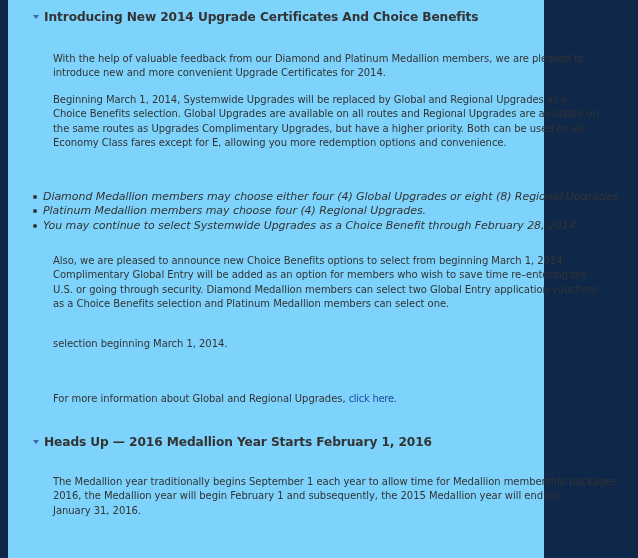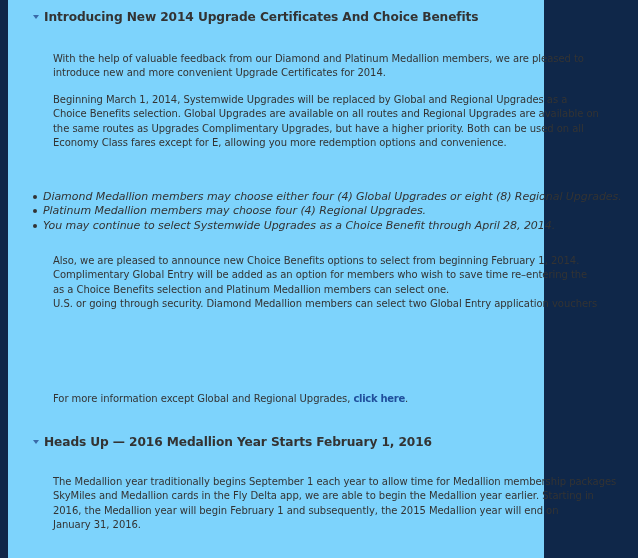--- a/index.html
+++ b/index.html
@@ -81,21 +81,21 @@
       position: absolute;
       left: 2px;
       top: 5px;
       width: 4px;
       height: 4px;
       border-radius: 50%;
       background: #333333;
     }
     a.link {
       color: #1f4e9b;
-      font-weight: bold;
+      font-weight: normal;
       text-decoration: none;
       letter-spacing: -0.3px;
     }
   </style>
 </head>
 <body>
 
 <div class="panel">
 
   <div class="section-header" style="top:10px;">
@@ -110,41 +110,41 @@
   <p class="para" style="top:93px;">
     <span class="line">Beginning March 1, 2014, Systemwide Upgrades will be replaced by Global and Regional Upgrades as a</span>
     <span class="line">Choice Benefits selection. Global Upgrades are available on all routes and Regional Upgrades are available on</span>
     <span class="line">the same routes as Upgrades Complimentary Upgrades, but have a higher priority. Both can be used on all</span>
     <span class="line">Economy Class fares except for E, allowing you more redemption options and convenience.</span>
   </p>
 
   <ul class="bullets" style="top:190px;">
     <li>Diamond Medallion members may choose either four (4) Global Upgrades or eight (8) Regional Upgrades.</li>
     <li>Platinum Medallion members may choose four (4) Regional Upgrades.</li>
-    <li>You may continue to select Systemwide Upgrades as a Choice Benefit through April 28, 2014.</li>
+    <li>You may continue to select Systemwide Upgrades as a Choice Benefit through February 28, 2014.</li>
   </ul>
 
   <p class="para" style="top:254px;">
-    <span class="line">Also, we are pleased to announce new Choice Benefits options to select from beginning February 1, 2014.</span>
+    <span class="line">Also, we are pleased to announce new Choice Benefits options to select from beginning March 1, 2014.</span>
     <span class="line">Complimentary Global Entry will be added as an option for members who wish to save time re–entering the</span>
+    <span class="line">U.S. or going through security. Diamond Medallion members can select two Global Entry application vouchers</span>
     <span class="line">as a Choice Benefits selection and Platinum Medallion members can select one.</span>
-    <span class="line">U.S. or going through security. Diamond Medallion members can select two Global Entry application vouchers</span>
   </p>
 
   <p class="para" style="top:337px;">
+    <span class="line">selection beginning March 1, 2014.</span>
   </p>
 
   <p class="para" style="top:392px;">
-    <span class="line"><span>For more information except Global and Regional Upgrades, </span><a class="link" href="#">click here</a><span>.</span></span>
+    <span class="line"><span>For more information about Global and Regional Upgrades, </span><a class="link" href="#">click here</a><span>.</span></span>
   </p>
 
   <div class="section-header" style="top:435px;">
     <span class="toggle-icon"></span><span>Heads Up — 2016 Medallion Year Starts February 1, 2016</span>
   </div>
 
   <p class="para" style="top:475px;">
     <span class="line">The Medallion year traditionally begins September 1 each year to allow time for Medallion membership packages</span>
-    <span class="line">SkyMiles and Medallion cards in the Fly Delta app, we are able to begin the Medallion year earlier. Starting in</span>
     <span class="line">2016, the Medallion year will begin February 1 and subsequently, the 2015 Medallion year will end on</span>
     <span class="line">January 31, 2016.</span>
   </p>
 
 </div>
 
 </body></html>

